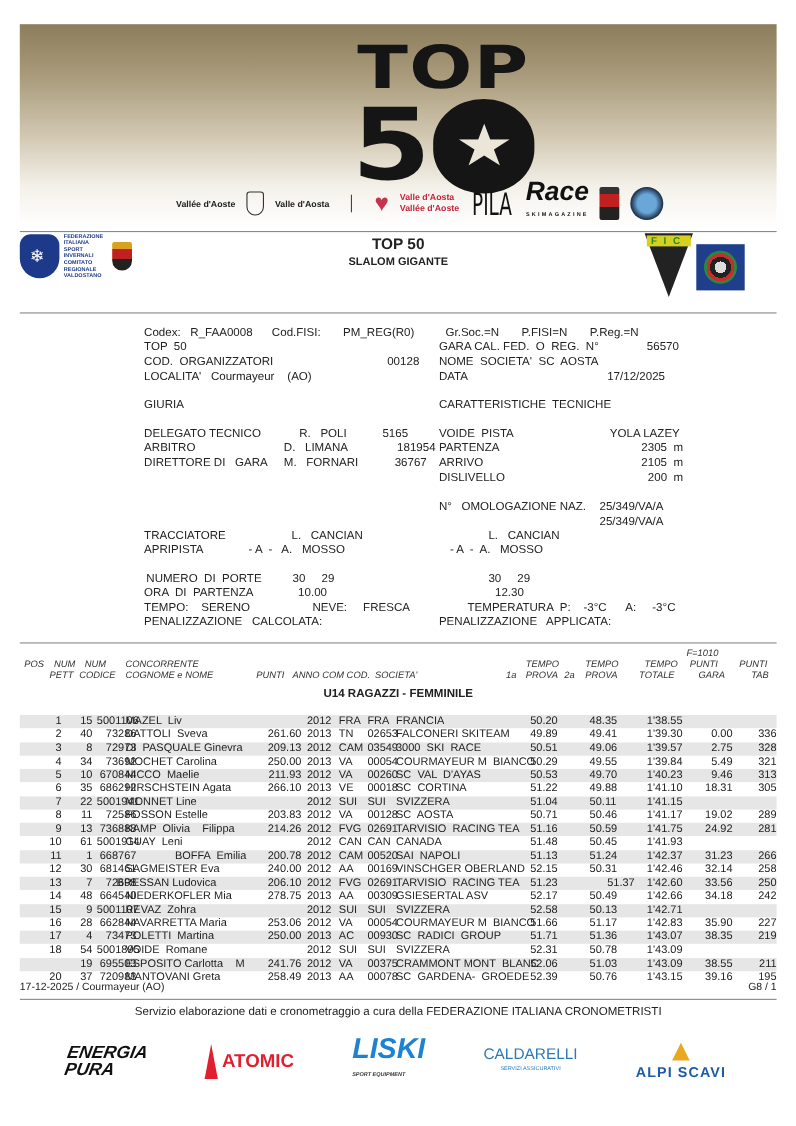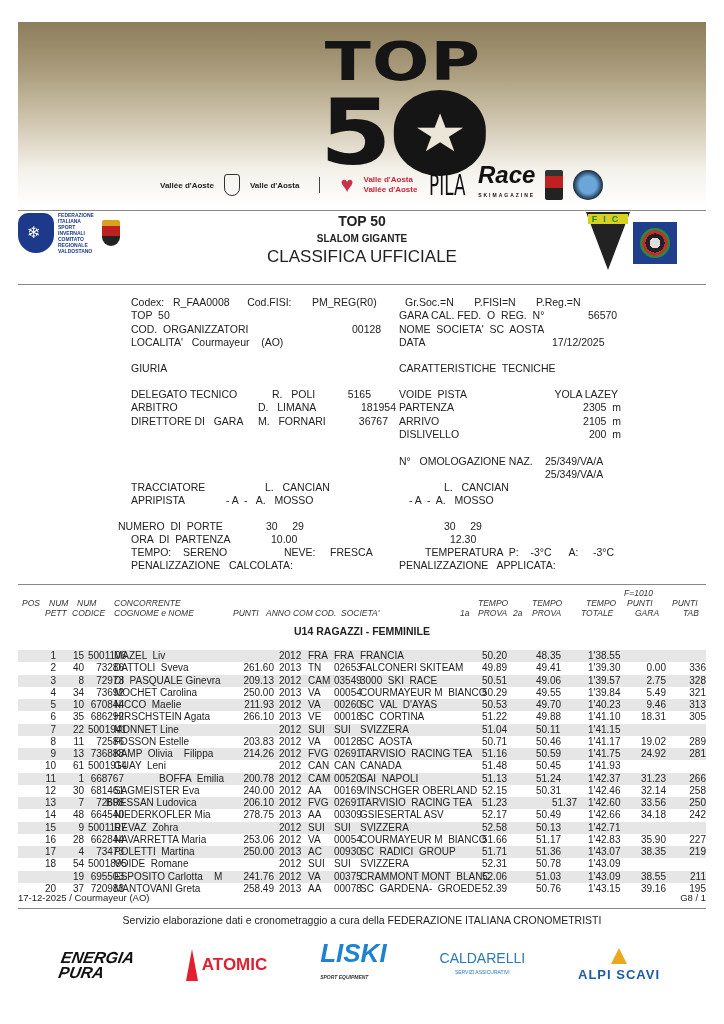--- a/index.html
+++ b/index.html
@@ -116,21 +116,20 @@
 
 <div class="hr" style="top:210px;"></div>
 <div class="fisi">
   <div class="fisi-shield"></div>
   <div class="fisi-text">FEDERAZIONE ITALIANA SPORT INVERNALI COMITATO REGIONALE VALDOSTANO</div>
   <div class="fisi-badge"></div>
 </div>
 <div class="titles">
   <div class="l1">TOP 50</div>
   <div class="l2">SLALOM GIGANTE</div>
-  <div class="l3">CLASSIFICA UFFICIALE</div>
 </div>
 <div class="fic">
   <div class="tri"></div>
   <div class="tl">FIC</div>
 </div>
 <div class="ficlogo">
     <span></span>
   </div>
 <div class="hr" style="top:284px;"></div>
 
@@ -172,21 +171,21 @@
 <div class="info" style="left:545px; top:455px;">25/349/VA/A</div>
 <div class="info" style="left:545px; top:468px;">25/349/VA/A</div>
 
 <div class="info" style="left:131px; top:481px;">TRACCIATORE</div>
 <div class="info" style="left:265px; top:481px;">L.   CANCIAN</div>
 <div class="info" style="left:444px; top:481px;">L.   CANCIAN</div>
 <div class="info" style="left:131px; top:494px;">APRIPISTA</div>
 <div class="info" style="left:226px; top:494px;">- A  -   A.   MOSSO</div>
 <div class="info" style="left:409px; top:494px;">- A  -  A.   MOSSO</div>
 
-<div class="info" style="left:118px; top:520px;">NUMERO  DI  PORTE</div>
+<div class="info" style="left:133px; top:520px;">NUMERO  DI  PORTE</div>
 <div class="info" style="left:266px; top:520px;">30     29</div>
 <div class="info" style="left:444px; top:520px;">30     29</div>
 <div class="info" style="left:131px; top:533px;">ORA  DI  PARTENZA</div>
 <div class="info" style="left:271px; top:533px;">10.00</div>
 <div class="info" style="left:450px; top:533px;">12.30</div>
 <div class="info" style="left:131px; top:546px;">TEMPO:    SERENO</div>
 <div class="info" style="left:284px; top:546px;">NEVE:     FRESCA</div>
 <div class="info" style="left:425px; top:546px;">TEMPERATURA  P:    -3°C      A:     -3°C</div>
 <div class="info" style="left:131px; top:559px;">PENALIZZAZIONE   CALCOLATA:</div>
 <div class="info" style="left:399px; top:559px;">PENALIZZAZIONE   APPLICATA:</div>

